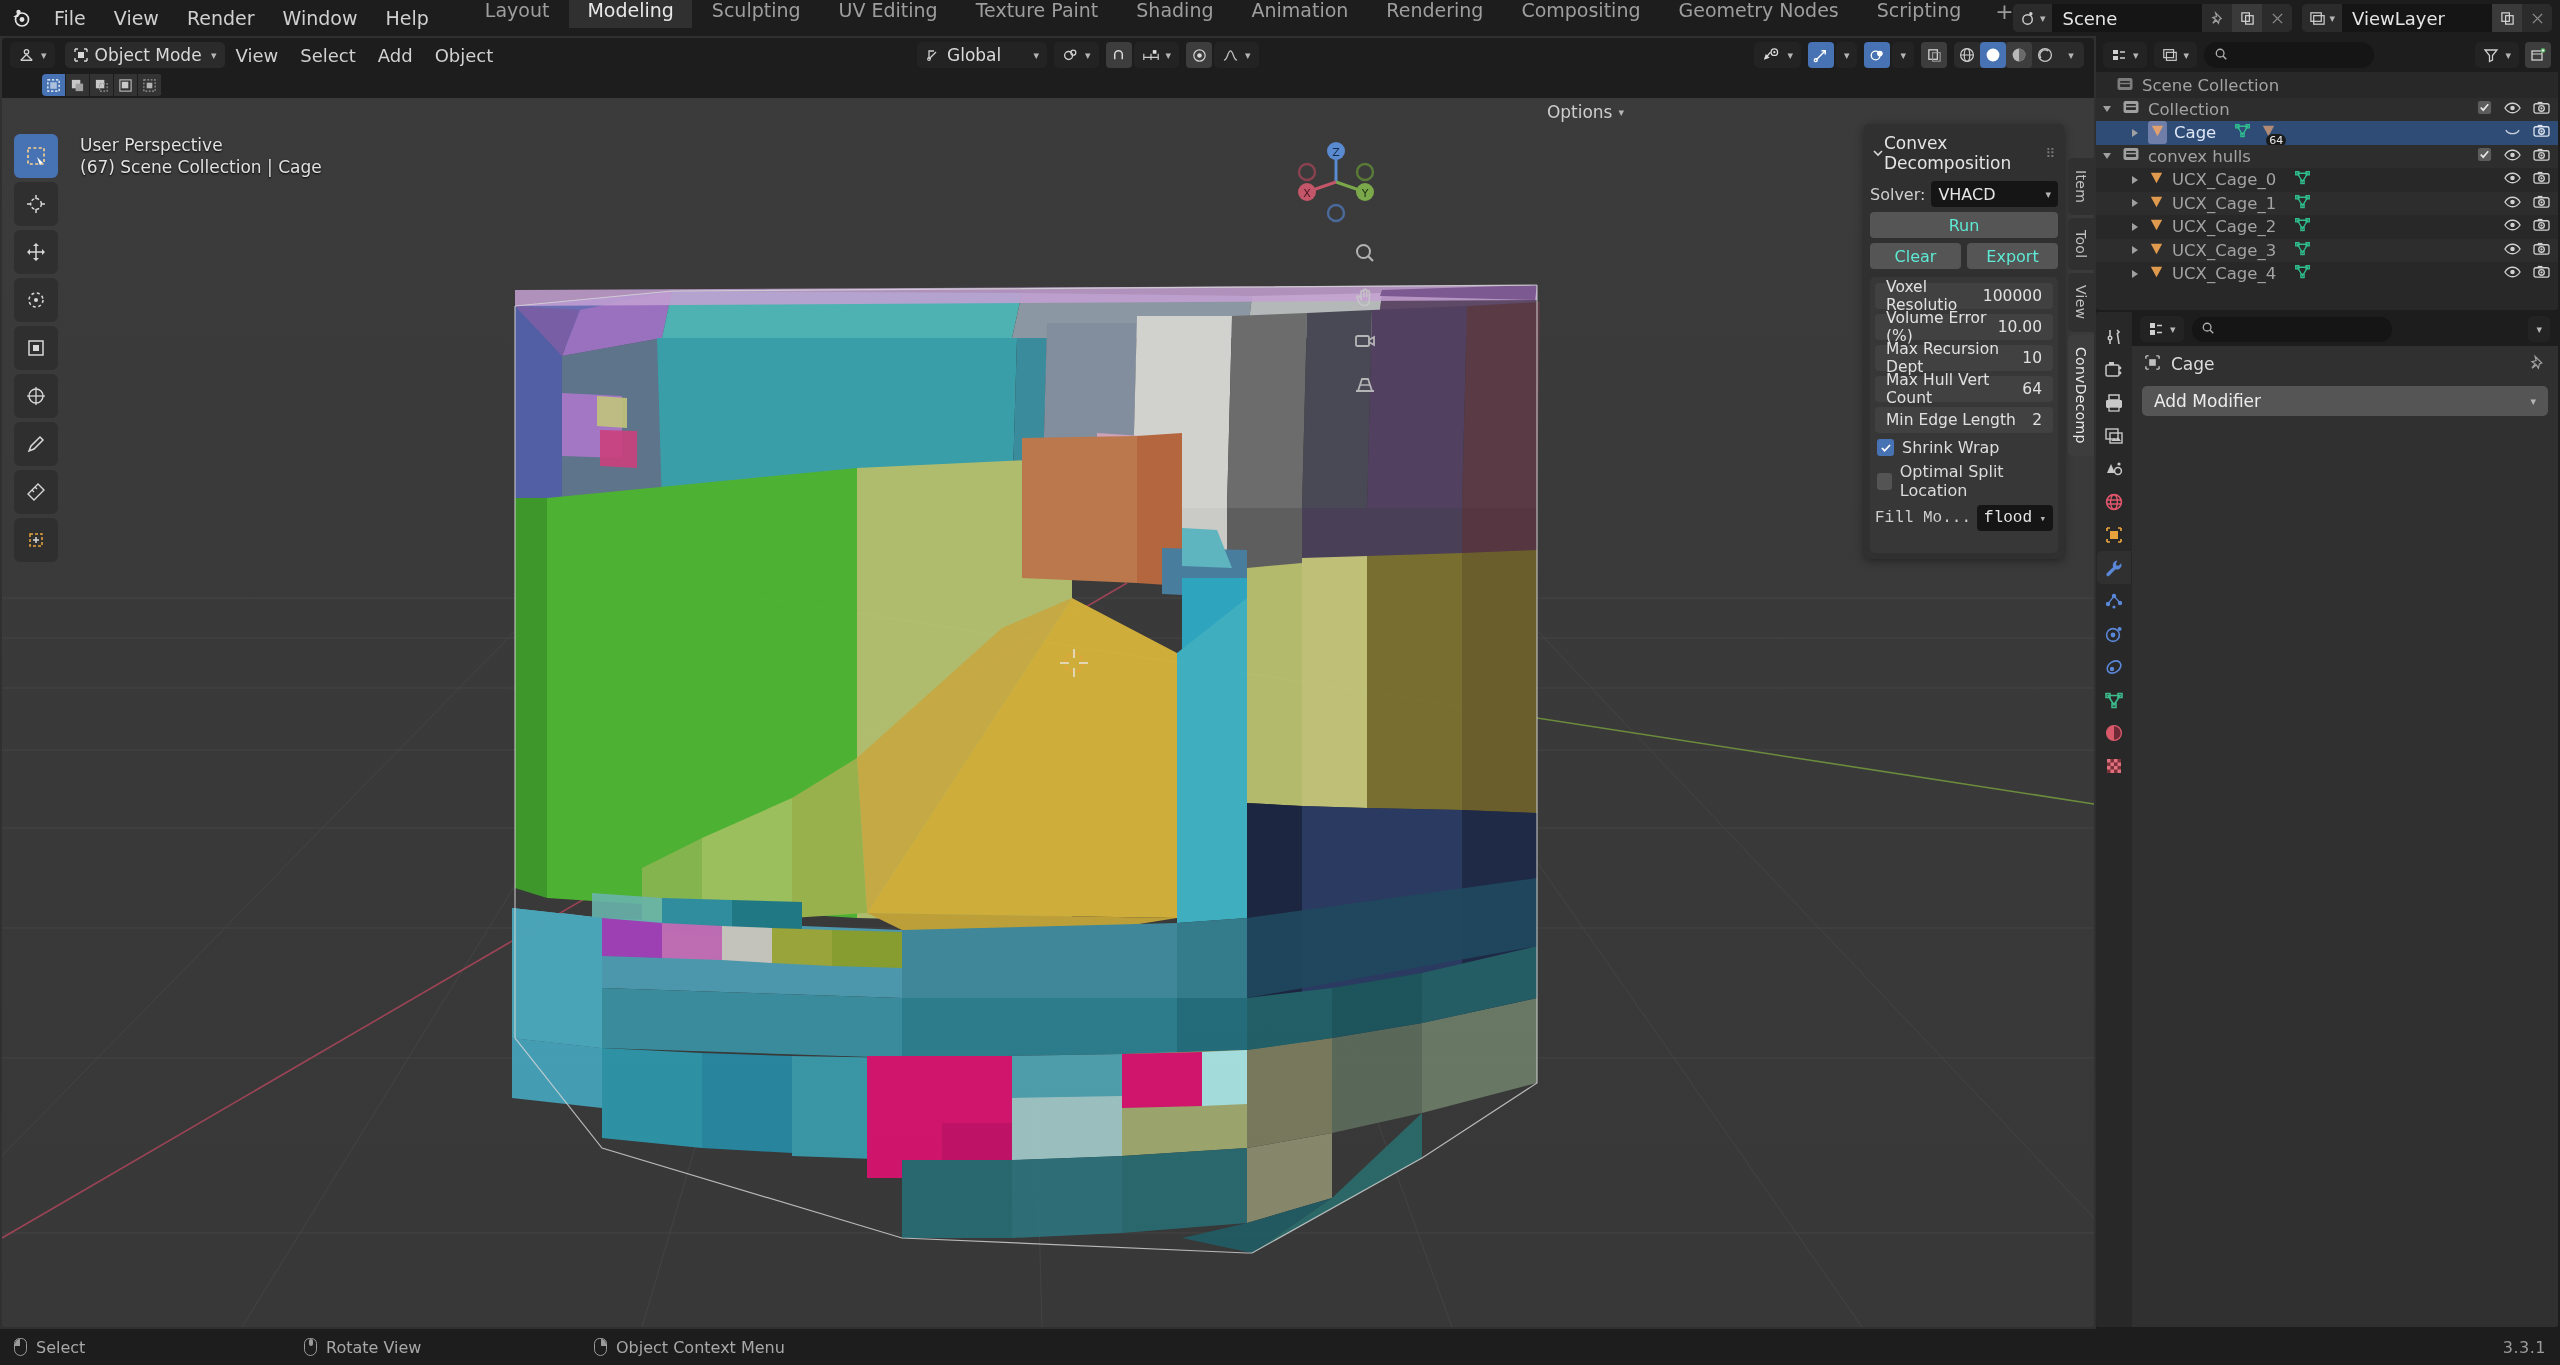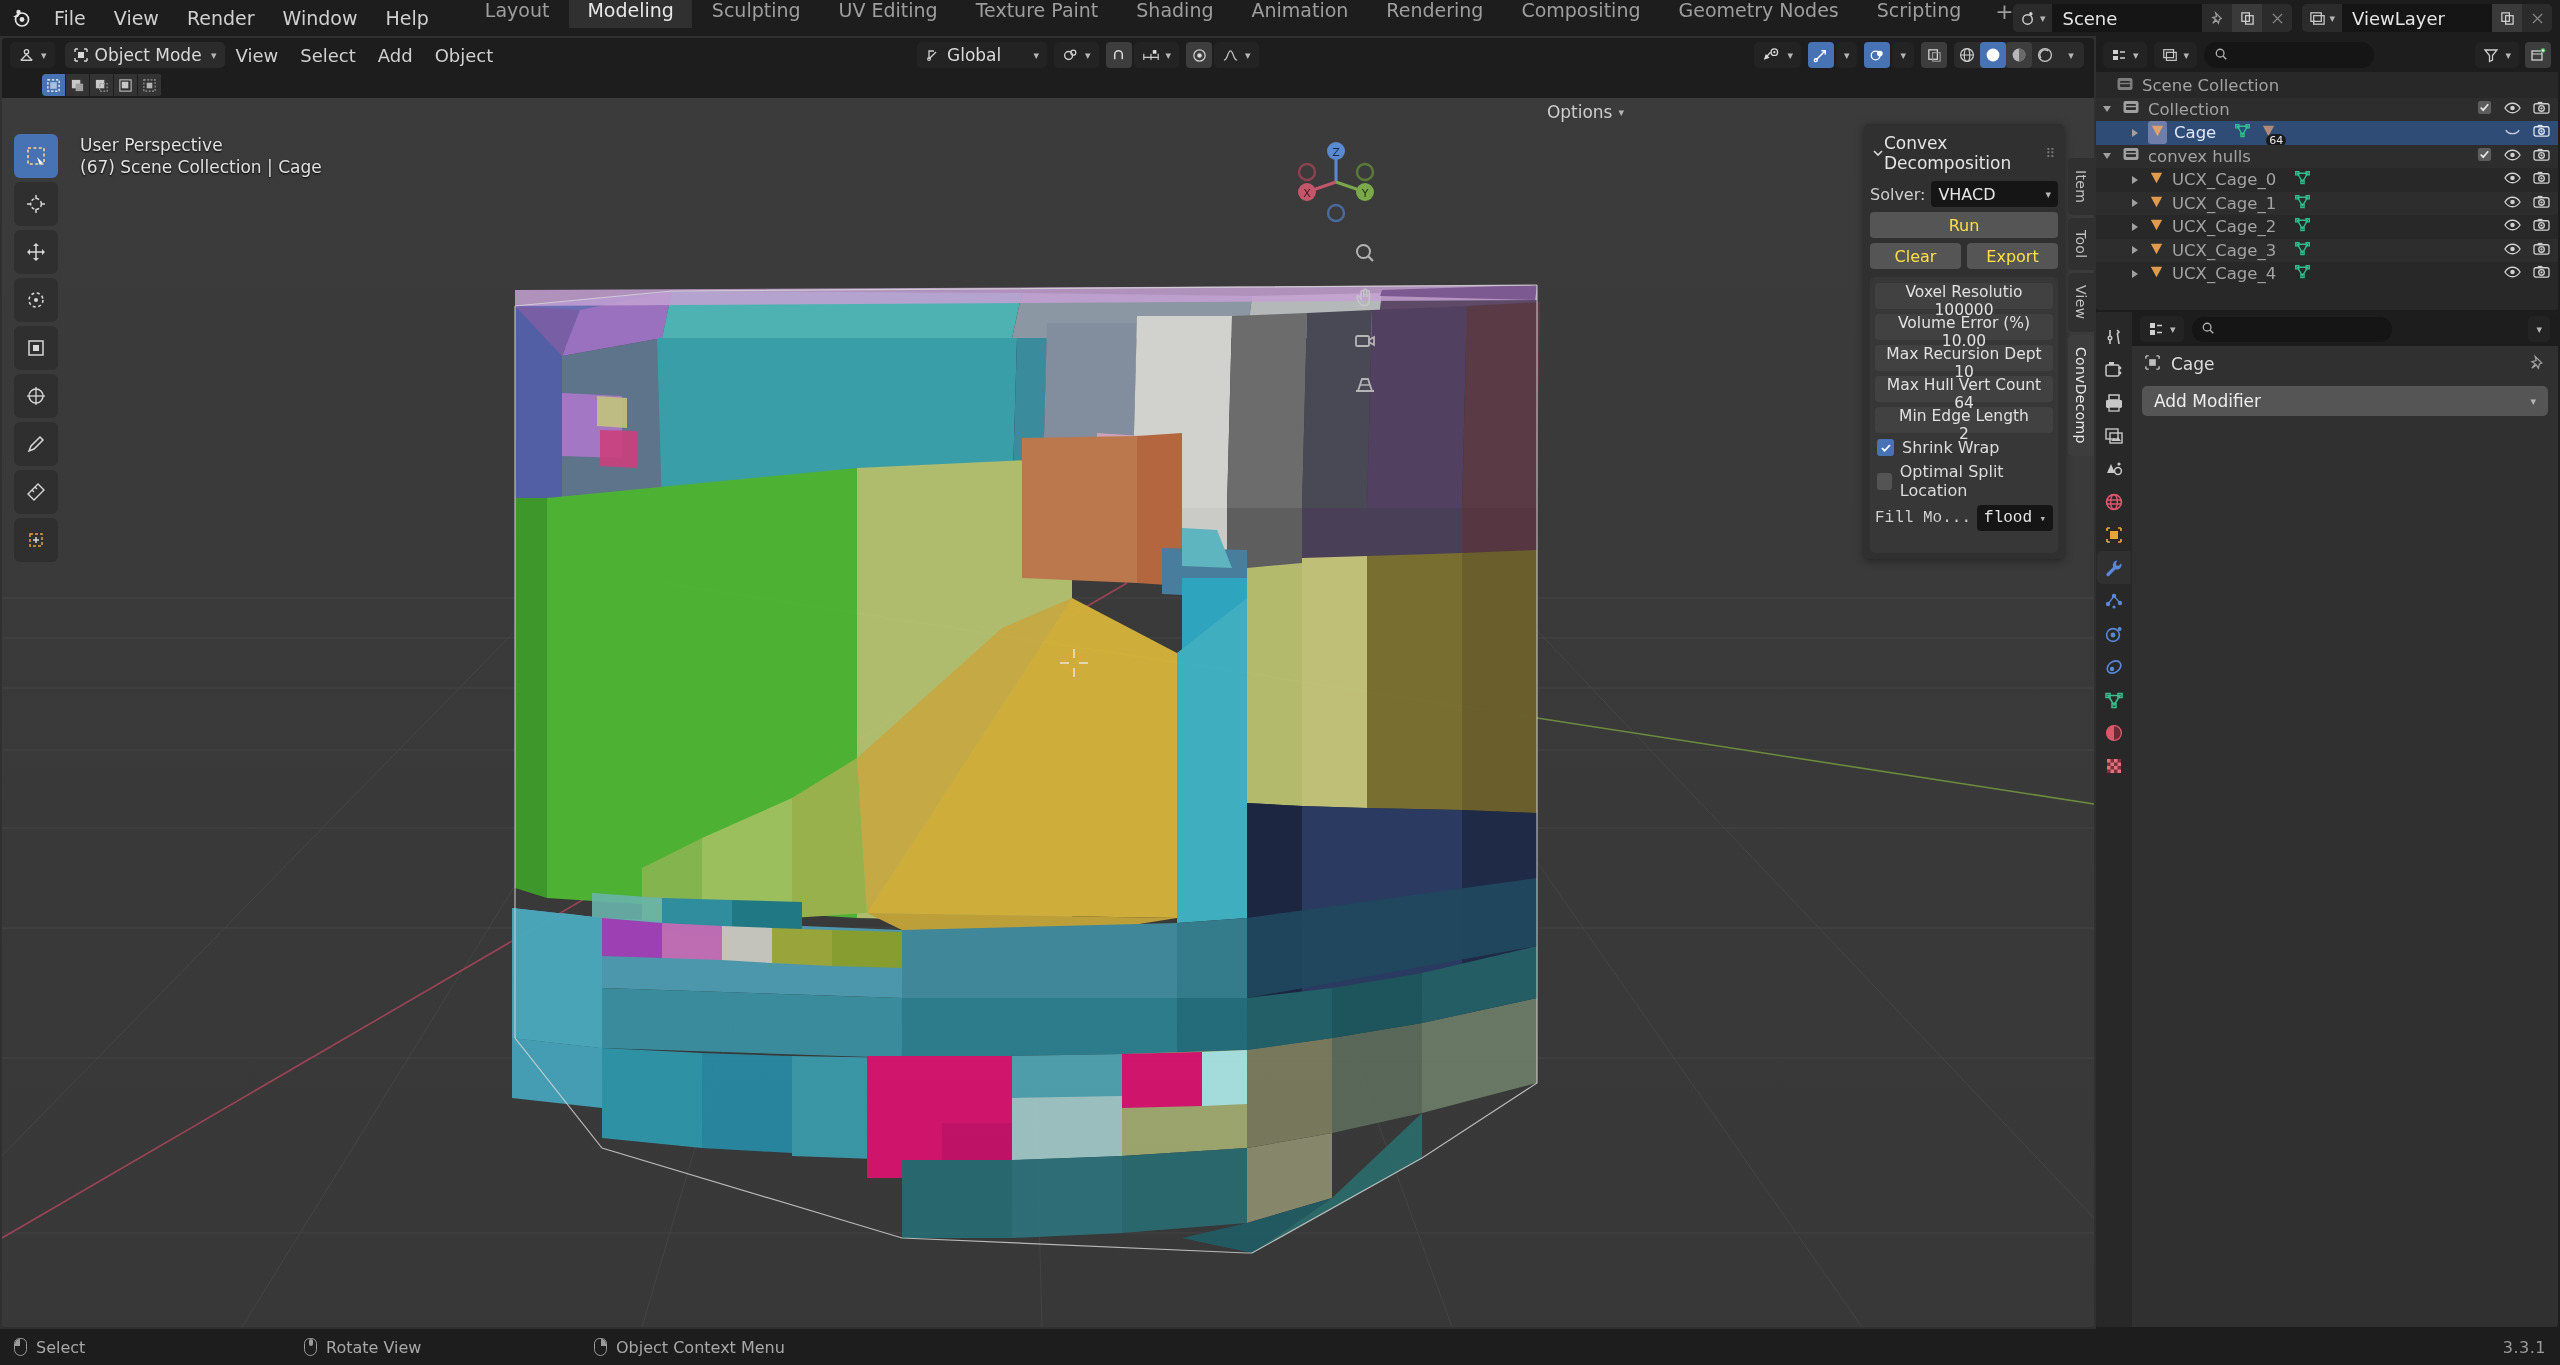--- a/index.html
+++ b/index.html
@@ -58,22 +58,22 @@
 
   
   .vp-options{position:absolute;right:470px;top:64px;font-size:17px;color:#cdcdcd;display:flex;align-items:center;gap:6px;z-index:16;}
 
   
   .npanel{position:absolute;right:30px;top:86px;width:200px;background:#303030;border-radius:5px;padding:6px;z-index:17;box-shadow:0 2px 8px rgba(0,0,0,.4);}
   .np-title{display:flex;align-items:center;font-size:17px;color:#e4e4e4;padding:3px 2px 8px 2px;}
   .np-row{display:flex;align-items:center;gap:6px;margin-bottom:5px;}
   .np-label{font-size:16px;color:#cfcfcf;white-space:nowrap;}
   .np-select{flex:1;height:26px;background:#151515;border-radius:4px;display:flex;align-items:center;justify-content:space-between;padding:0 7px;font-size:16px;}
-  .np-btn{height:26px;background:#555;border-radius:4px;display:flex;align-items:center;justify-content:center;font-size:16px;color:#fde047;flex:1;}
-  .np-prop{height:26px;background:#414141;border-radius:4px;display:flex;align-items:center;justify-content:space-between;padding:0 11px;font-size:15.5px;color:#e0e0e0;margin-bottom:5px;flex-direction:column;}
+  .np-btn{height:26px;background:#555;border-radius:4px;display:flex;align-items:center;justify-content:center;font-size:16px;color:#5eead4;flex:1;}
+  .np-prop{height:26px;background:#414141;border-radius:4px;display:flex;align-items:center;justify-content:space-between;padding:0 11px;font-size:15.5px;color:#e0e0e0;margin-bottom:5px;}
   .np-check{display:flex;align-items:center;gap:8px;font-size:16px;color:#dcdcdc;margin-bottom:5px;padding-left:2px;}
   .cbox{width:17px;height:17px;border-radius:3px;background:#545454;display:flex;align-items:center;justify-content:center;}
   .cbox.on{background:#4772b3;}
   .np-group{background:#373737;border-radius:5px;padding:6px 5px;margin-top:8px;}
 
   
   .vp-tabs{position:absolute;right:0;top:120px;width:26px;z-index:18;display:flex;flex-direction:column;gap:3px;align-items:flex-end;}
   .vp-tab{writing-mode:vertical-rl;background:#303030;color:#c0c0c0;font-size:14px;padding:12px 5px;border-radius:5px 0 0 5px;letter-spacing:.3px;}
   .vp-tab.sel{background:#3d3d3d;color:#e8e8e8;}
 

